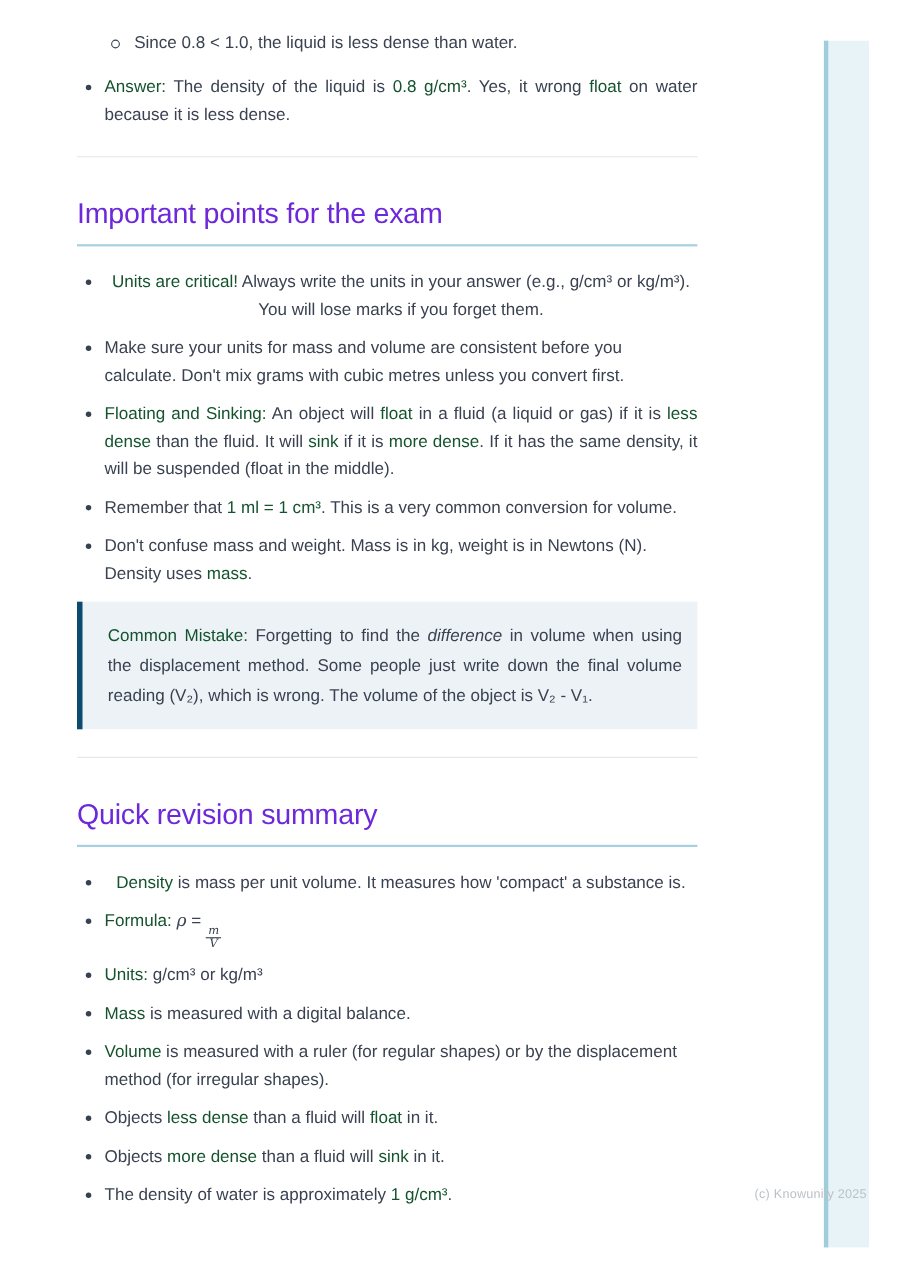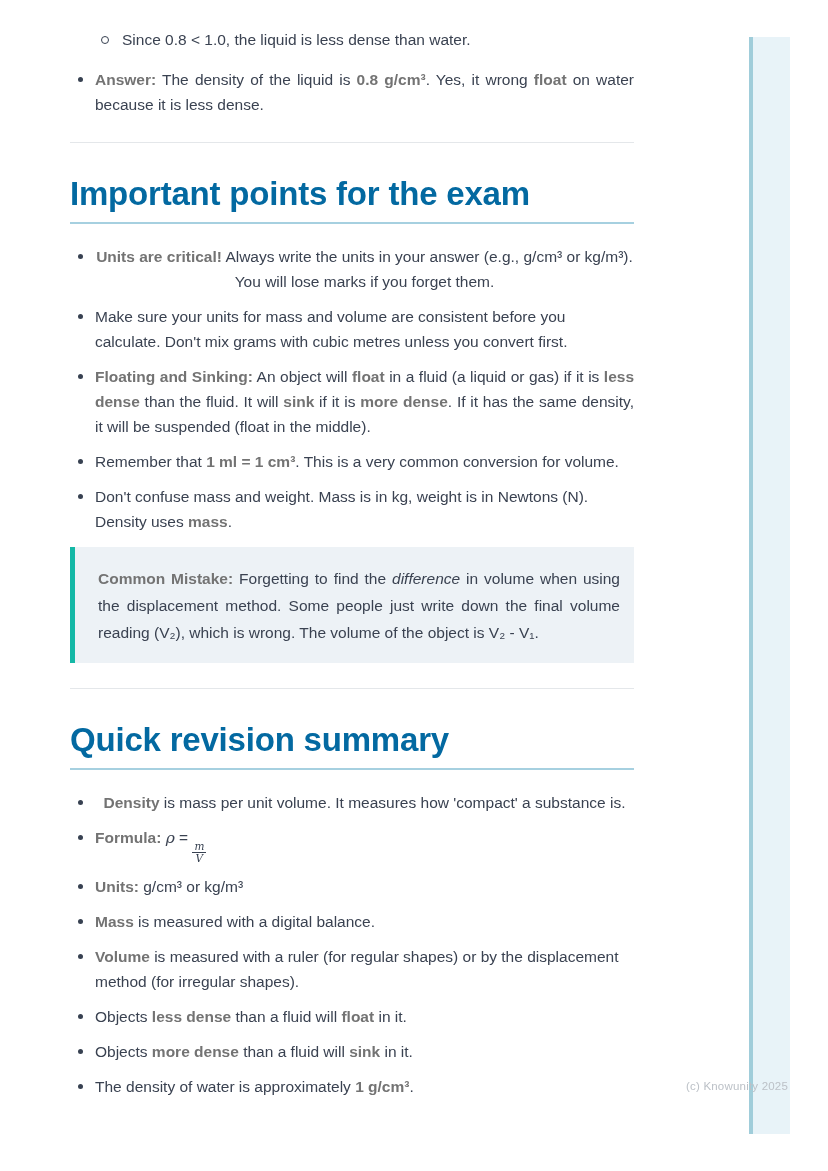--- a/index.html
+++ b/index.html
@@ -15,36 +15,36 @@
     position:absolute;left:70px;top:0;width:564px;
   }
   
   .bullet{position:relative;padding-left:25px;margin:10px 0 0;font-size:15.5px;line-height:25px;}
   .bullet p{margin:0;}
   .bullet.answer{margin-top:15px;}
   .bullet.sub{padding-left:52px;margin-top:27px;}
   .marker{position:absolute;display:block;}
   .marker.disc{left:8px;top:10px;width:5px;height:5px;border-radius:50%;background:#374151;}
   .marker.circle{left:31px;top:9px;width:6px;height:6px;border-radius:50%;border:1.5px solid #374151;background:transparent;}
-  b{font-weight:700;color:#737373;}
+  b{font-weight:400;color:#14532d;}
   i{font-style:italic;}
   .just p{text-align:justify;}
   
   hr.divider{border:none;border-top:1px solid #e4e7ea;margin:25px 0 0;}
   .heading{
     margin:36px 0 0;padding-bottom:13px;
-    font-size:33px;line-height:30px;font-weight:700;letter-spacing:-0.2px;
-    color:#0369a1;border-bottom:2px solid #a6d0e0;
+    font-size:26px;line-height:30px;font-weight:400;letter-spacing:-0.2px;
+    color:#6d28d9;border-bottom:2px solid #a6d0e0;
   }
   .heading + .bullet{margin-top:20px;text-align:center;}
   
   .callout{
     margin-top:13px;
     background:#edf2f6;
-    border-left:5px solid #14b8a6;
+    border-left:5px solid #0c4a6e;
     padding:18px 14px 17px 23px;
     box-sizing:border-box;
   }
   .callout p{margin:0;font-size:15.5px;line-height:27px;text-align:justify;}
   
   .math{font-family:"DejaVu Serif", serif;font-style:italic;}
   .frac{
     display:inline-flex;flex-direction:column;text-align:center;
     vertical-align:-7px;font-size:10.5px;line-height:11px;
     font-family:"DejaVu Serif", serif;font-style:italic;color:#374151;

